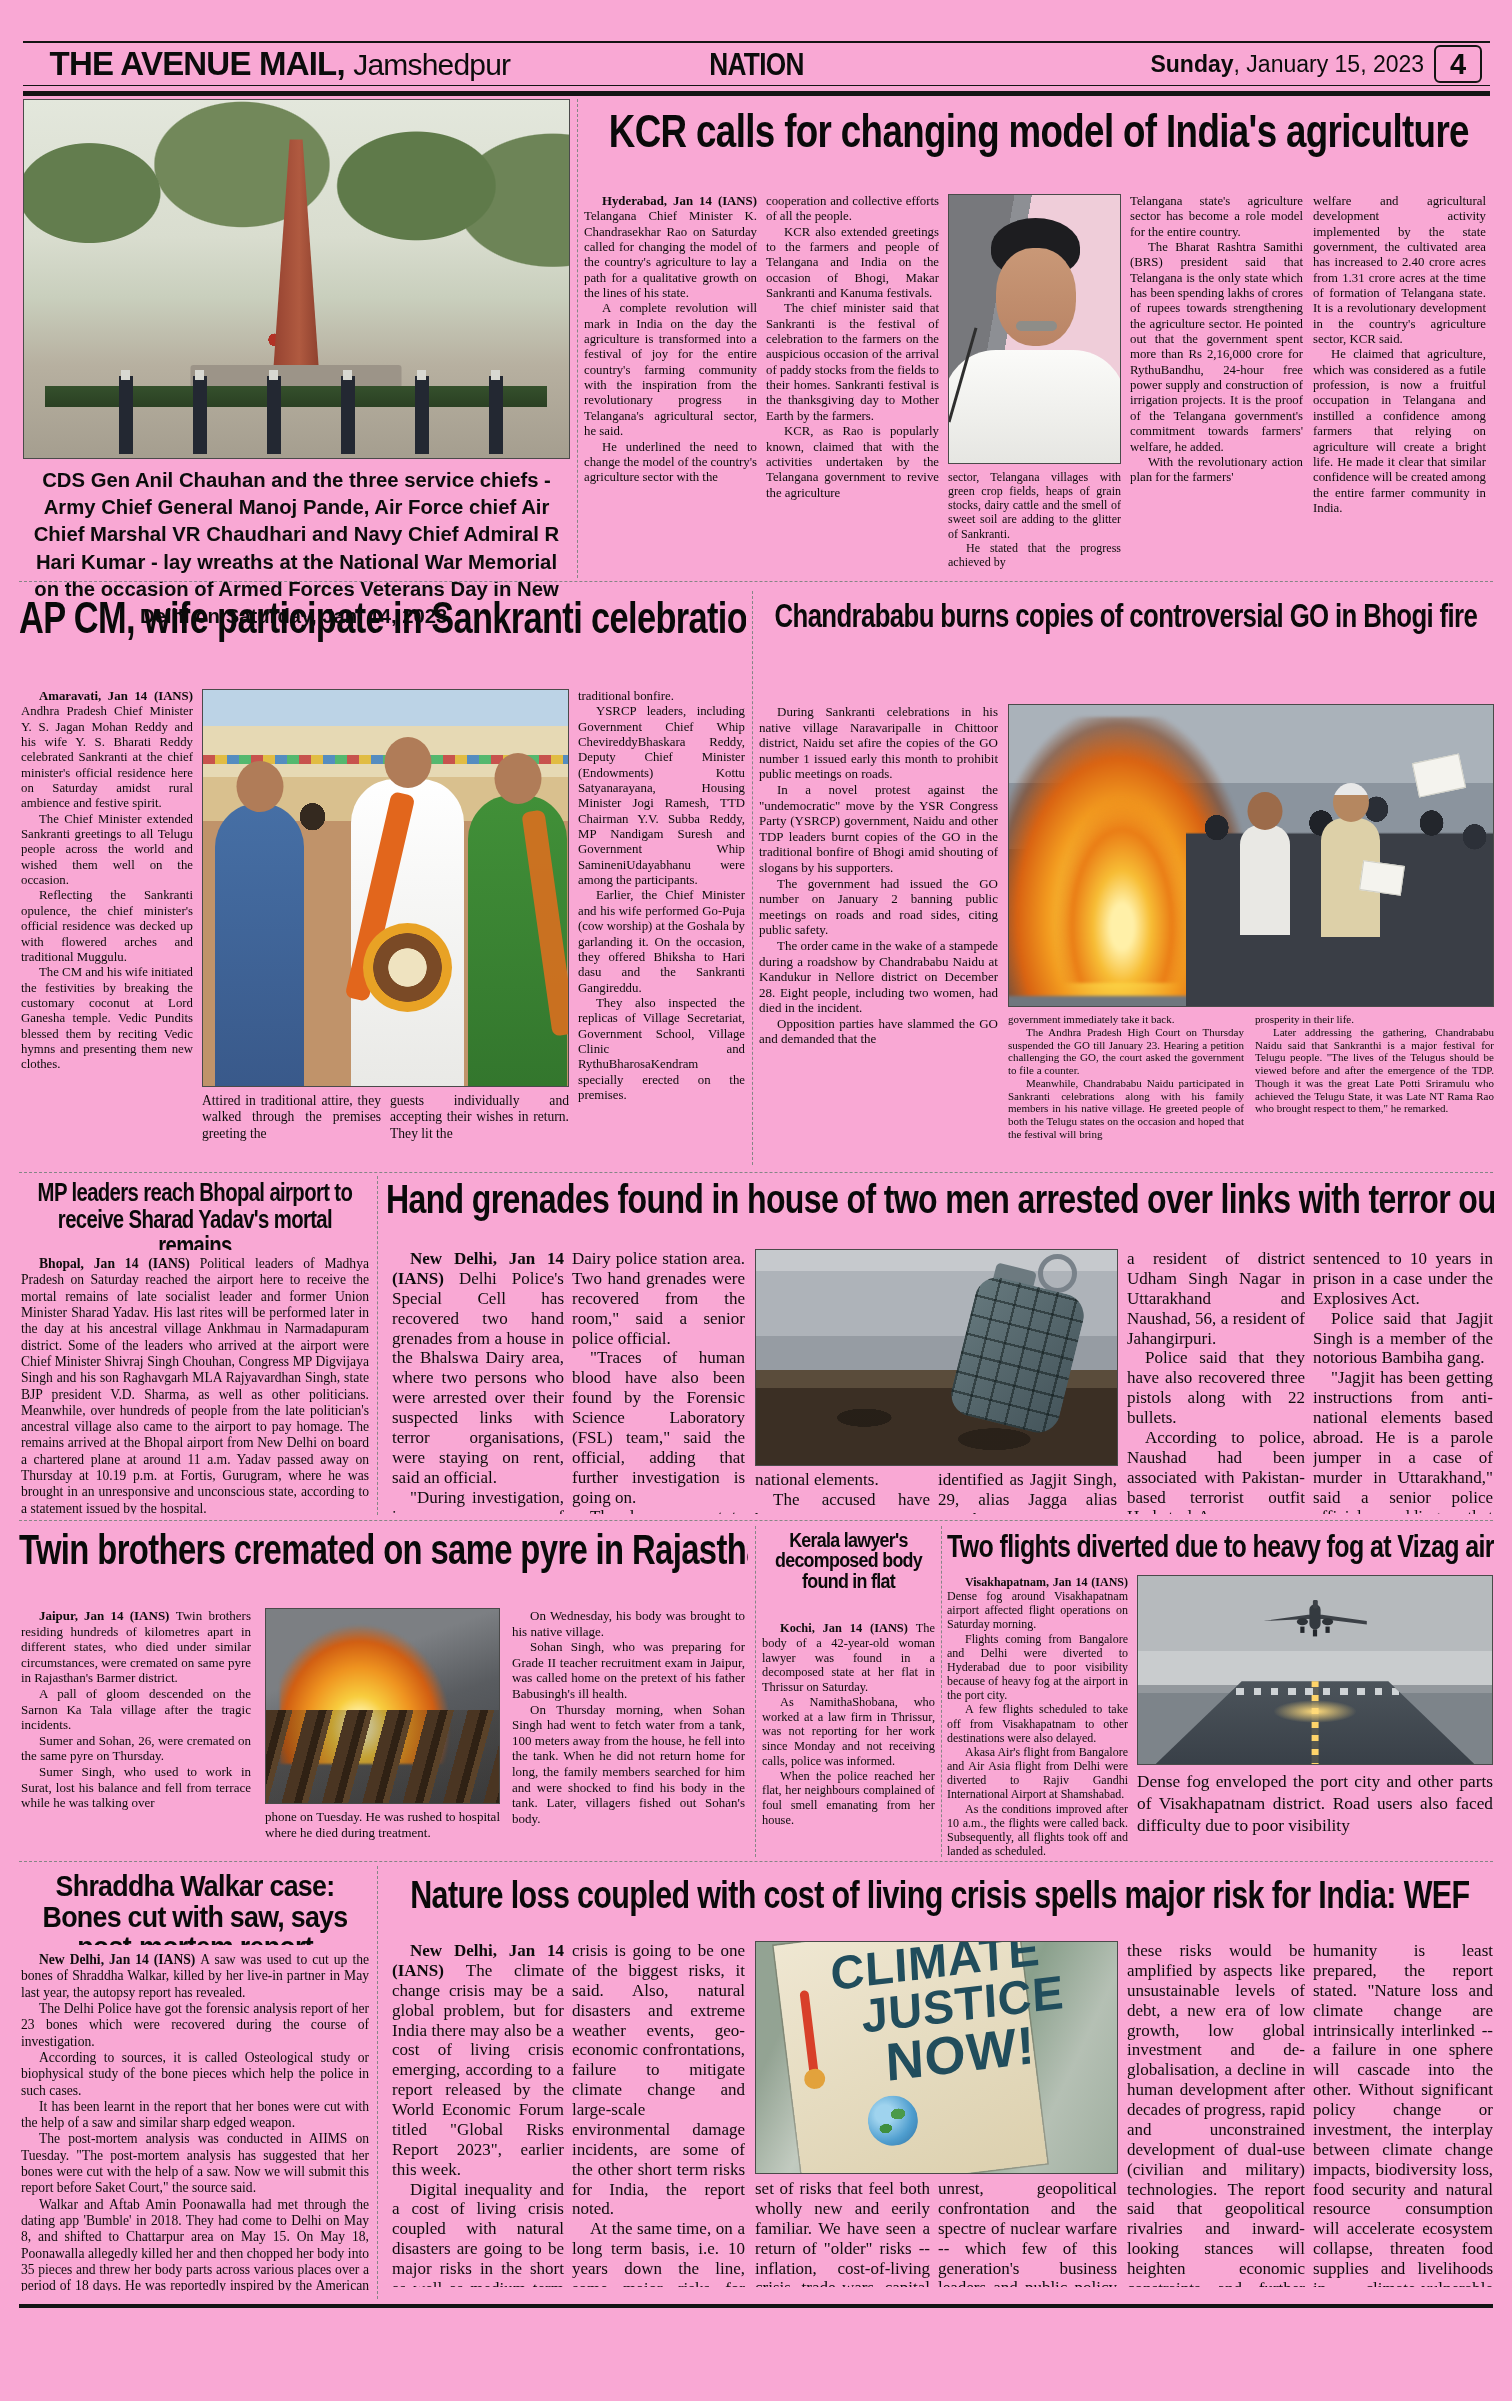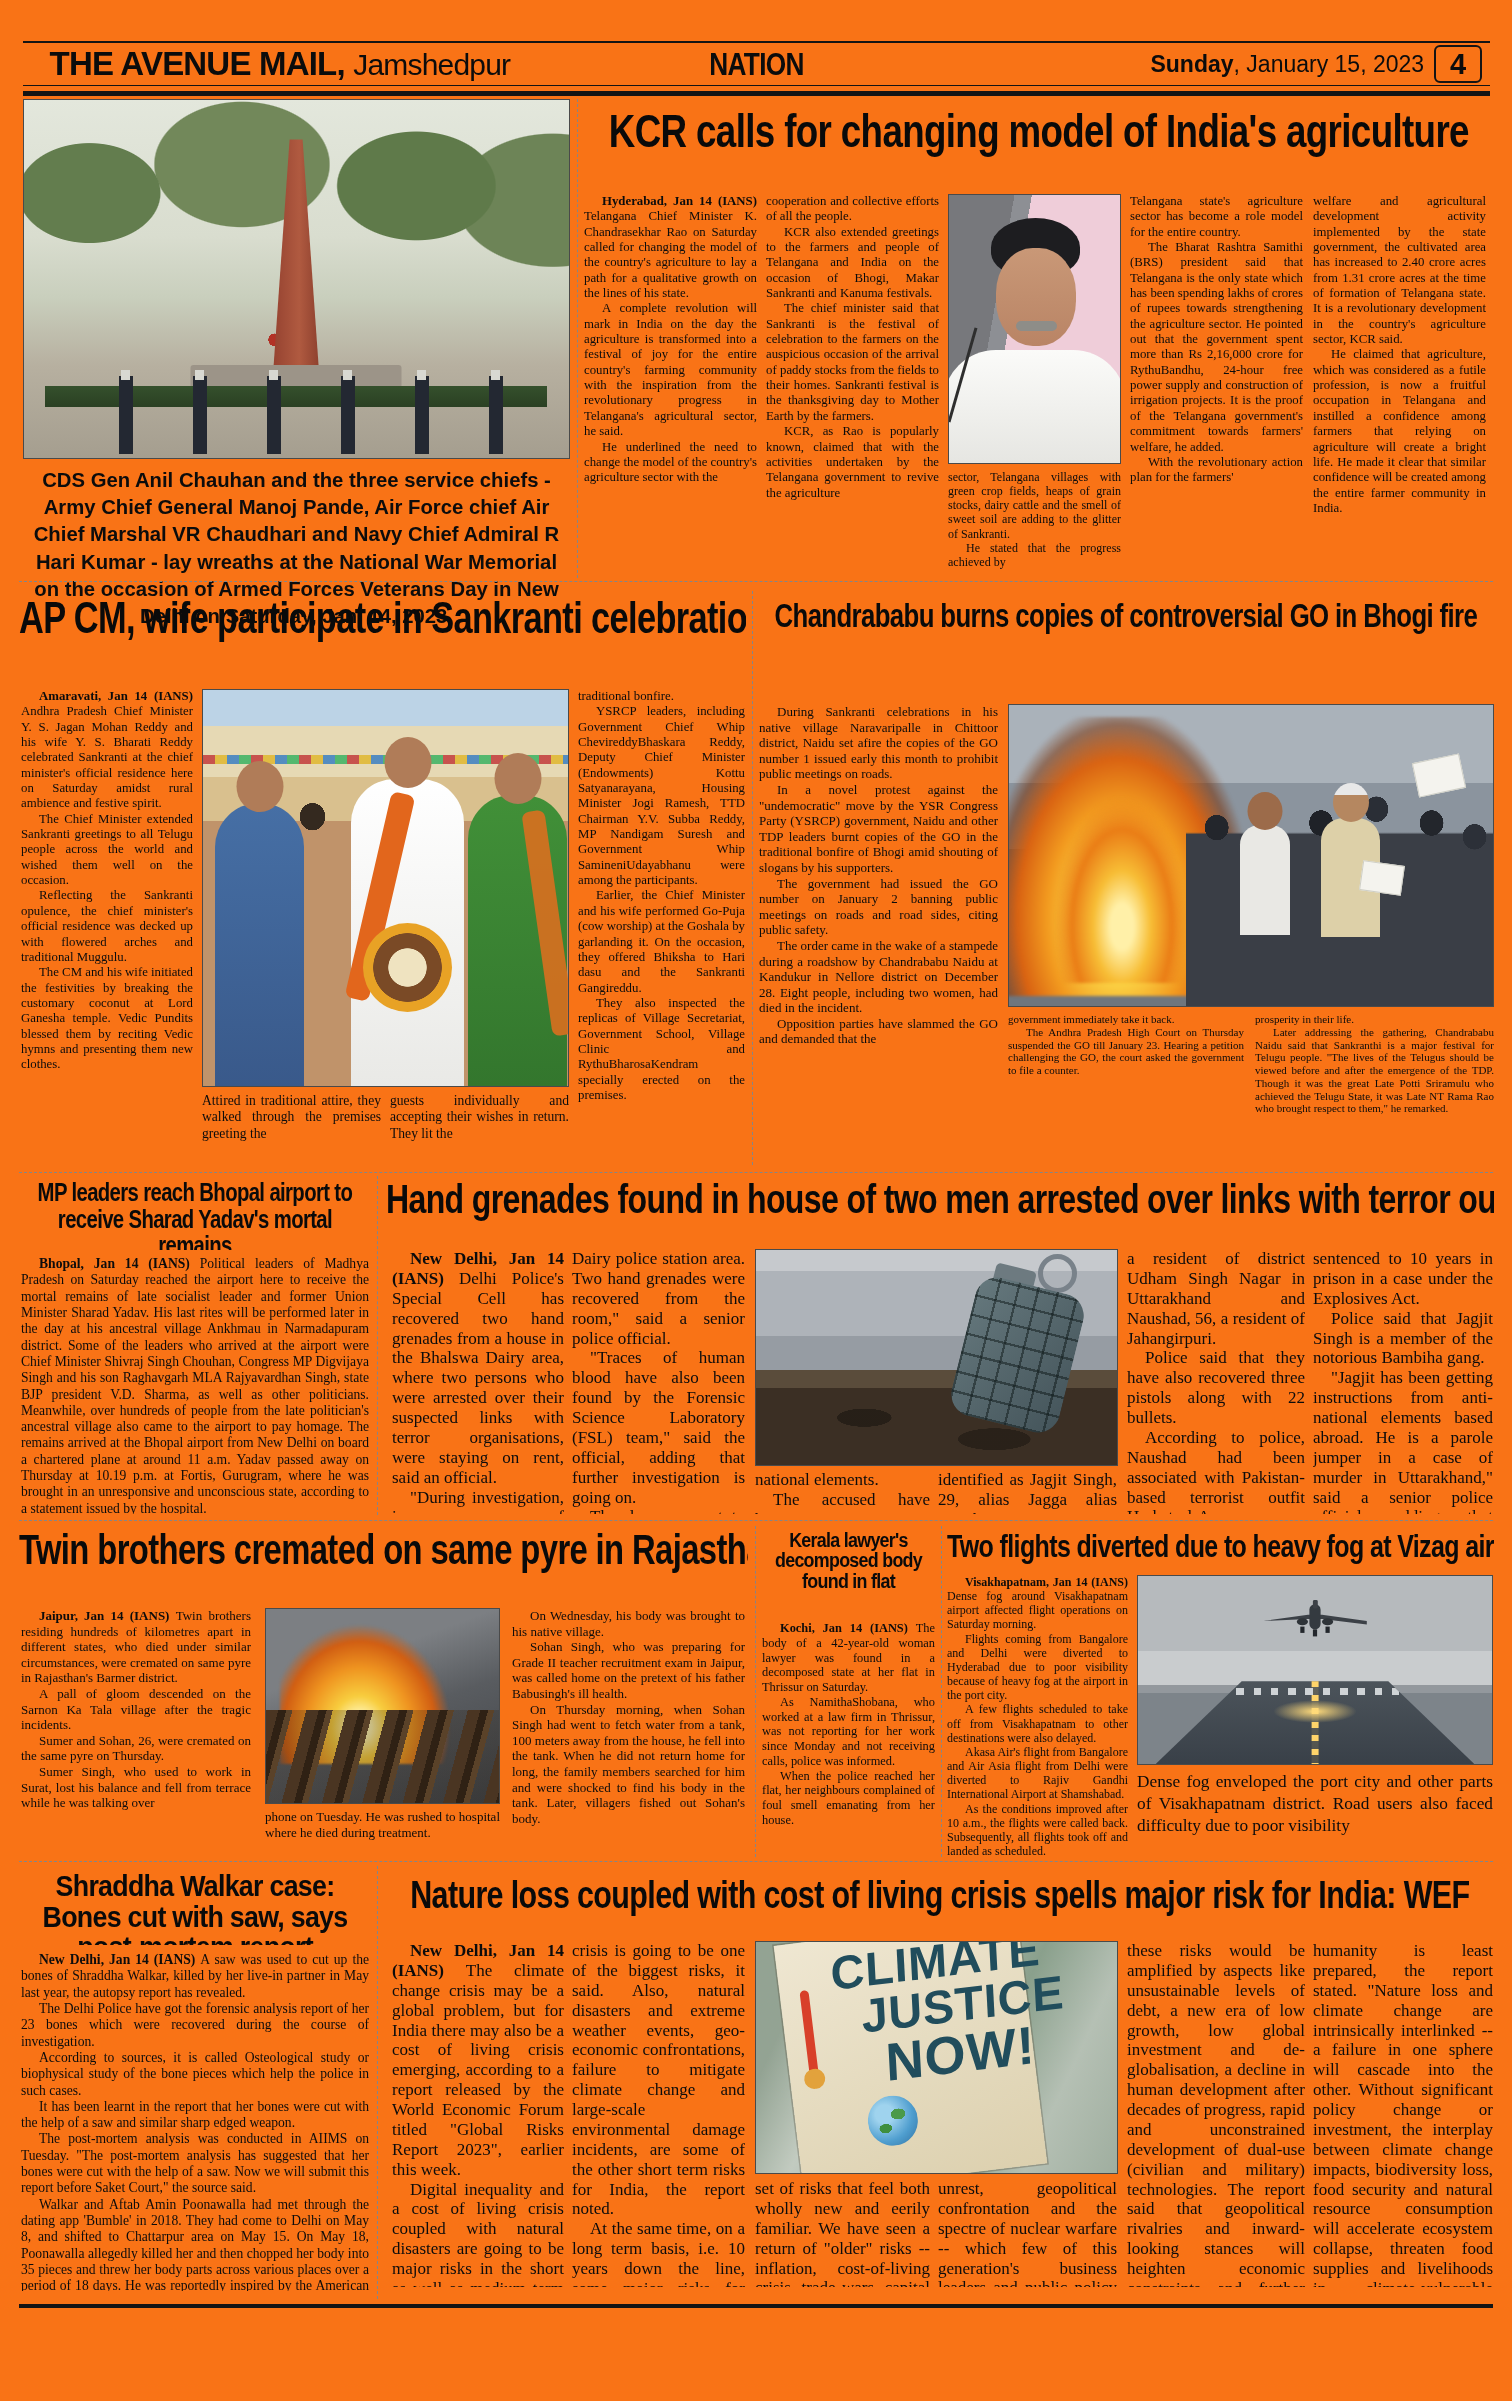--- a/index.html
+++ b/index.html
@@ -1,18 +1,18 @@
 <!DOCTYPE html>
 <html style="font-size:12px"><head>
 <meta charset="utf-8">
 <title>The Avenue Mail - Nation - Page 4</title>
 <style>
 *{margin:0;padding:0;box-sizing:border-box}
 html,body{background:#9a9a9a}
-#page{position:relative;width:1512px;height:2401px;background:#f97316;margin:0 auto;
+#page{position:relative;width:1512px;height:2401px;background:#f9a8d4;margin:0 auto;
   font-family:"Liberation Serif",serif;color:#0c0c0c;overflow:hidden}
 .abs{position:absolute}
 
 #masthead{left:22.6px;top:41px;width:1467px;height:45px;border-top:2.3px solid #141414;border-bottom:1.5px solid #141414;
   display:flex;align-items:center;font-family:"Liberation Sans",sans-serif}
 .brand{margin-left:27px;font-size:33px;letter-spacing:-0.8px}
 .brand b{font-weight:700}
 .brand .city{font-weight:400;font-size:30px}
 .section-name{position:absolute;left:0;right:0;text-align:center;font-weight:700;font-size:32px;letter-spacing:-0.8px;transform:scaleX(.82)}
 .mh-right{margin-left:auto;display:flex;align-items:center;gap:10px;margin-right:7.5px}
@@ -252,20 +252,21 @@
       <div class="bh-flame2"></div>
       <div class="bh-crowd"></div>
       <div class="bh-white"></div>
       <div class="bh-naidu"></div>
       <div class="bh-paper" style="right:30px;top:53px;width:48px;height:35px;transform:rotate(-12deg)"></div>
       <div class="bh-paper" style="right:90px;top:158px;width:42px;height:30px;transform:rotate(8deg)"></div>
     </div>
     <div class="col f145 cont" style="left:1008px;top:1013px;width:236px;height:151px">
         <p>government immediately take it back.</p>
         <p>The Andhra Pradesh High Court on Thursday suspended the GO till January 23. Hearing a petition challenging the GO, the court asked the government to file a counter.</p>
+        <p>Meanwhile, Chandrababu Naidu participated in Sankranti celebrations along with his family members in his native village. He greeted people of both the Telugu states on the occasion and hoped that the festival will bring</p>
       </div>
     <div class="col f145 cont" style="left:1255px;top:1013px;width:239px;height:151px">
         <p>prosperity in their life.</p>
         <p>Later addressing the gathering, Chandrababu Naidu said that Sankranthi is a major festival for Telugu people. "The lives of the Telugus should be viewed before and after the emergence of the TDP. Though it was the great Late Potti Sriramulu who achieved the Telugu State, it was Late NT Rama Rao who brought respect to them," he remarked.</p>
       </div>
   </section>
 
   <div class="abs hdash" style="left:19px;top:1172px;width:1474px"></div>
 
   <section>

